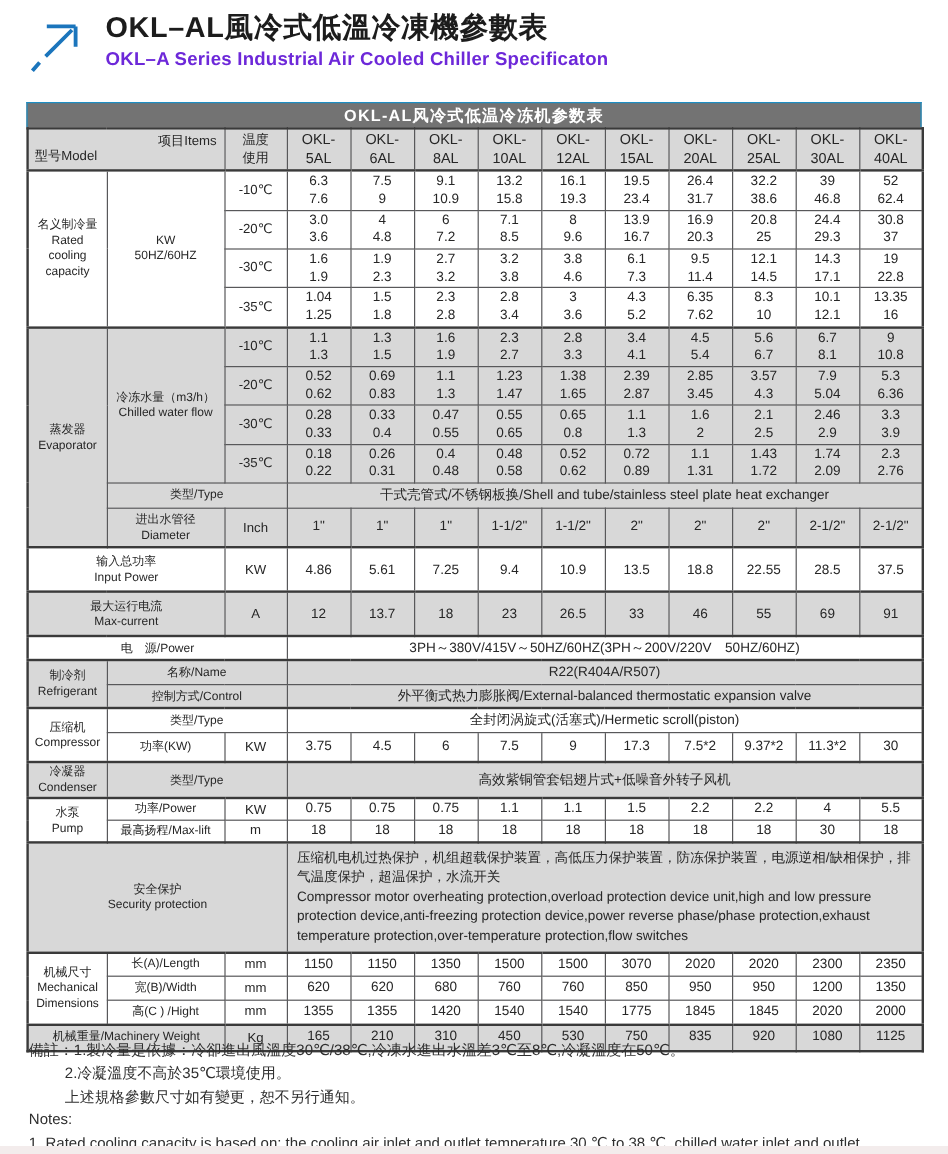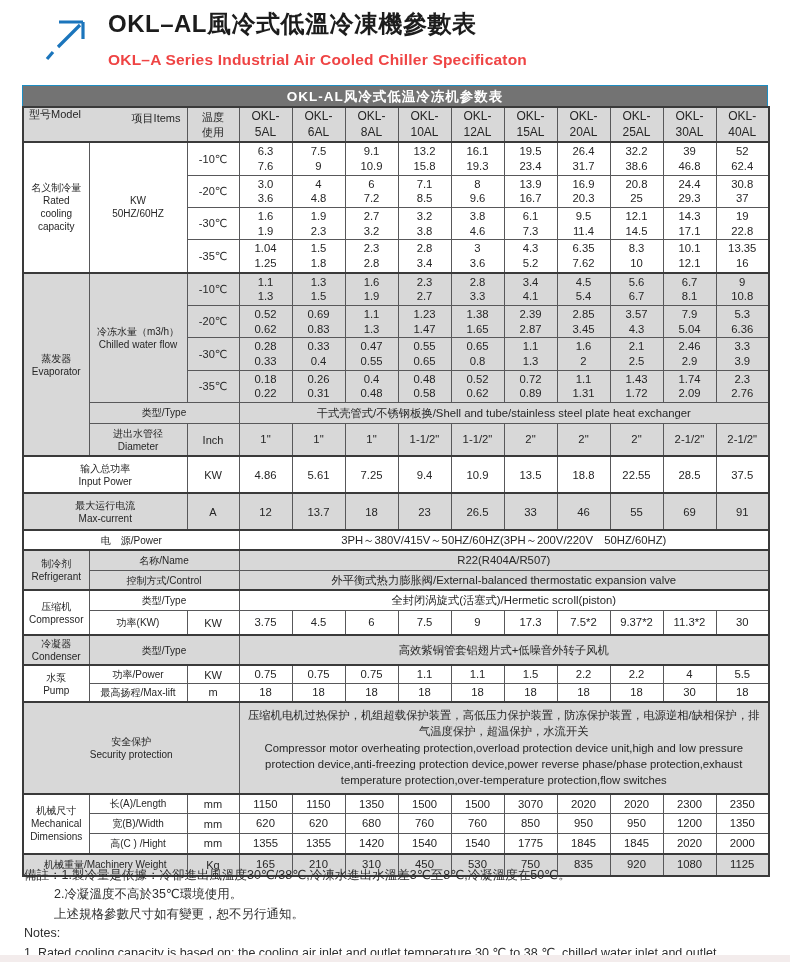--- a/index.html
+++ b/index.html
@@ -1,37 +1,37 @@
 <!DOCTYPE html>
 <html><head>
 <meta charset="utf-8">
 <style>
   * { margin:0; padding:0; box-sizing:border-box; }
   html,body { width:790px; height:962px; background:#ffffff; overflow:hidden;
               font-family:"Liberation Sans","DejaVu Sans",sans-serif; color:#222; }
   .page { position:relative; width:790px; height:962px; }
 
   
-  .doc-header { display:flex; align-items:flex-start; padding:10px 0 0 44px; }
+  .doc-header { display:flex; align-items:flex-start; padding:10px 0 0 24px; }
   .logo { width:52px; height:48px; margin-top:4px; flex:0 0 auto; }
   .titles { margin-left:12px; }
   .title-zh { font-size:24px; font-weight:700; color:#1c1c1c; letter-spacing:0.5px; line-height:1.2; }
-  .title-en { font-size:15.5px; font-weight:600; color:#ef4444; letter-spacing:0.2px; margin-top:12px; }
+  .title-en { font-size:15.5px; font-weight:600; color:#6d28d9; letter-spacing:0.2px; margin-top:2px; }
 
   
   .table-wrap { position:absolute; left:22px; top:85px; width:746px; }
   .banner { height:21px; line-height:21px; background:#737373; color:#ffffff; text-align:center;
             font-size:13.5px; font-weight:700; letter-spacing:1px; border:1px solid #1d8dc2; border-bottom:none; }
   table { border-collapse:collapse; table-layout:fixed; width:746px; border:2px solid #3a3a3a;
           font-size:11px; }
   td { border:1px solid #58585a; text-align:center; vertical-align:middle;
        padding:1px 2px; white-space:pre-line; line-height:1.3; color:#262626; background:#ffffff; }
   tr.grey td { background:#d8d8d8; }
   tr.thick td { border-top:2px solid #3a3a3a; }
-  td.left { text-align:center; padding:4px 8px; line-height:1.45; font-size:11.3px; }
+  td.left { text-align:left; padding:4px 8px; line-height:1.45; font-size:11.3px; }
   td.model-h { font-size:12px; }
   td.sec { font-size:10px; }
   td.val { font-size:11.3px; }
 
   tr[data-name="header-row"] td { height:33px; }
   tr[data-name^="rated-capacity-row"] td, tr[data-name^="chilled-flow-row"] td { height:31px; }
   tr[data-name="evap-type-row"] td { height:21px; }
   tr[data-name="diameter-row"] td { height:33px; }
   tr[data-name="input-power-row"] td, tr[data-name="max-current-row"] td { height:37px; }
   tr[data-name="power-supply-row"] td, tr[data-name="refrigerant-name-row"] td,
@@ -39,21 +39,21 @@
   tr[data-name="compressor-power-row"] td, tr[data-name="condenser-type-row"] td { height:25px; }
   tr[data-name="pump-power-row"] td, tr[data-name="pump-lift-row"] td { height:16px; }
   tr[data-name^="dim-"] td { height:20px; }
   tr[data-name="weight-row"] td { height:22px; }
 
   
   td.diag { position:relative; padding:0;
     background-image:linear-gradient(to bottom right, rgba(0,0,0,0) calc(50% - 1px), #58585a calc(50% - 1px), #58585a calc(50% + 0px), rgba(0,0,0,0) calc(50% + 1px)); }
   tr.grey td.diag { background-color:#d8d8d8; }
   .diag-tr { position:absolute; top:3px; right:6px; font-size:11px; }
-  .diag-bl { position:absolute; bottom:20px; left:5px; font-size:11px; }
+  .diag-bl { position:absolute; bottom:4px; left:5px; font-size:11px; }
 
   
   .notes { position:absolute; left:24px; top:866px; width:744px; font-size:12.5px; color:#2e2e2e; line-height:1.55; }
   .notes .ind { margin-left:30px; }
   .bottom-strip { position:absolute; left:0; bottom:0; width:790px; height:7px; background:#f3ecec; }
 </style>
 </head>
 <body>
 
 <div class="page" data-name="spec-sheet-page">

